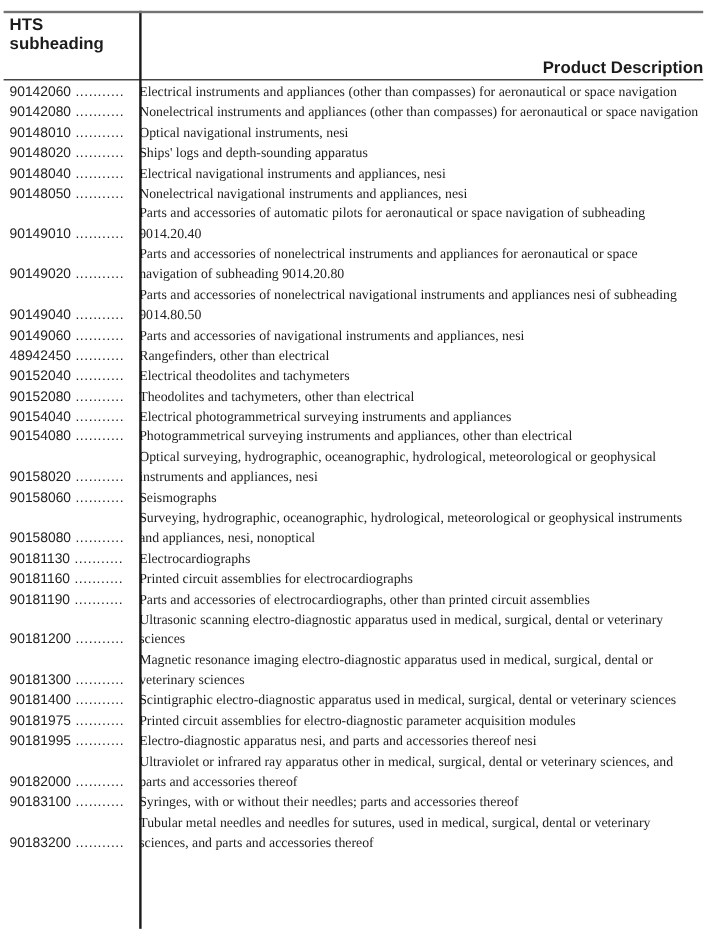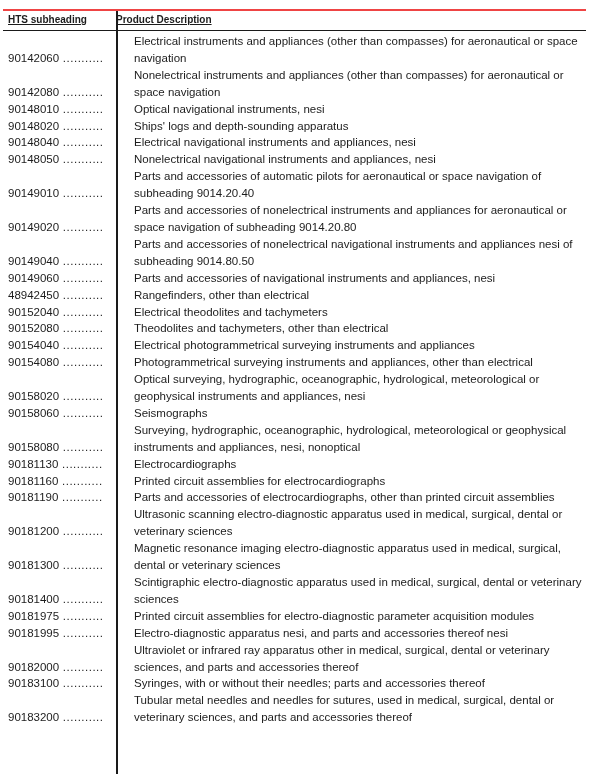--- a/index.html
+++ b/index.html
@@ -29,33 +29,33 @@
   .vline {
     position: absolute;
     left: 116px;
     top: 9px;
     bottom: 0;
     width: 1.5px;
     background: #1a1a1a;
   }
   .header-row {
     display: flex;
-    border-top: 2px solid #ef4444;
+    border-top: 2px solid #737373;
     border-bottom: 1.5px solid #1a1a1a;
     font-weight: bold;
-    font-size: 10px;
+    font-size: 14px;
     line-height: 16px;
-    text-decoration: underline;
   }
   .header-row .col-hts {
     padding: 1px 4px 2px 5px;
   }
   .header-row .col-desc {
-    text-align: left;
+    text-align: right;
     padding: 1px 0 2px 0;
+    margin-top: 36px;
   }
   .col-hts {
     width: 113px;
     flex: none;
     box-sizing: border-box;
   }
   .col-desc {
     flex: 1;
     box-sizing: border-box;
   }
@@ -67,22 +67,23 @@
   .row {
     display: flex;
     align-items: flex-end;
   }
   .row .col-hts {
     padding-left: 5px;
     white-space: nowrap;
     overflow: hidden;
   }
   .row .col-desc {
-    padding-left: 18px;
+    padding-left: 0;
     padding-right: 4px;
+    font-family: Liberation Serif, serif;
   }
   .leader {
     letter-spacing: 0.5px;
   }
 </style>
 </head>
 <body>
 
 <div class="page">
 

